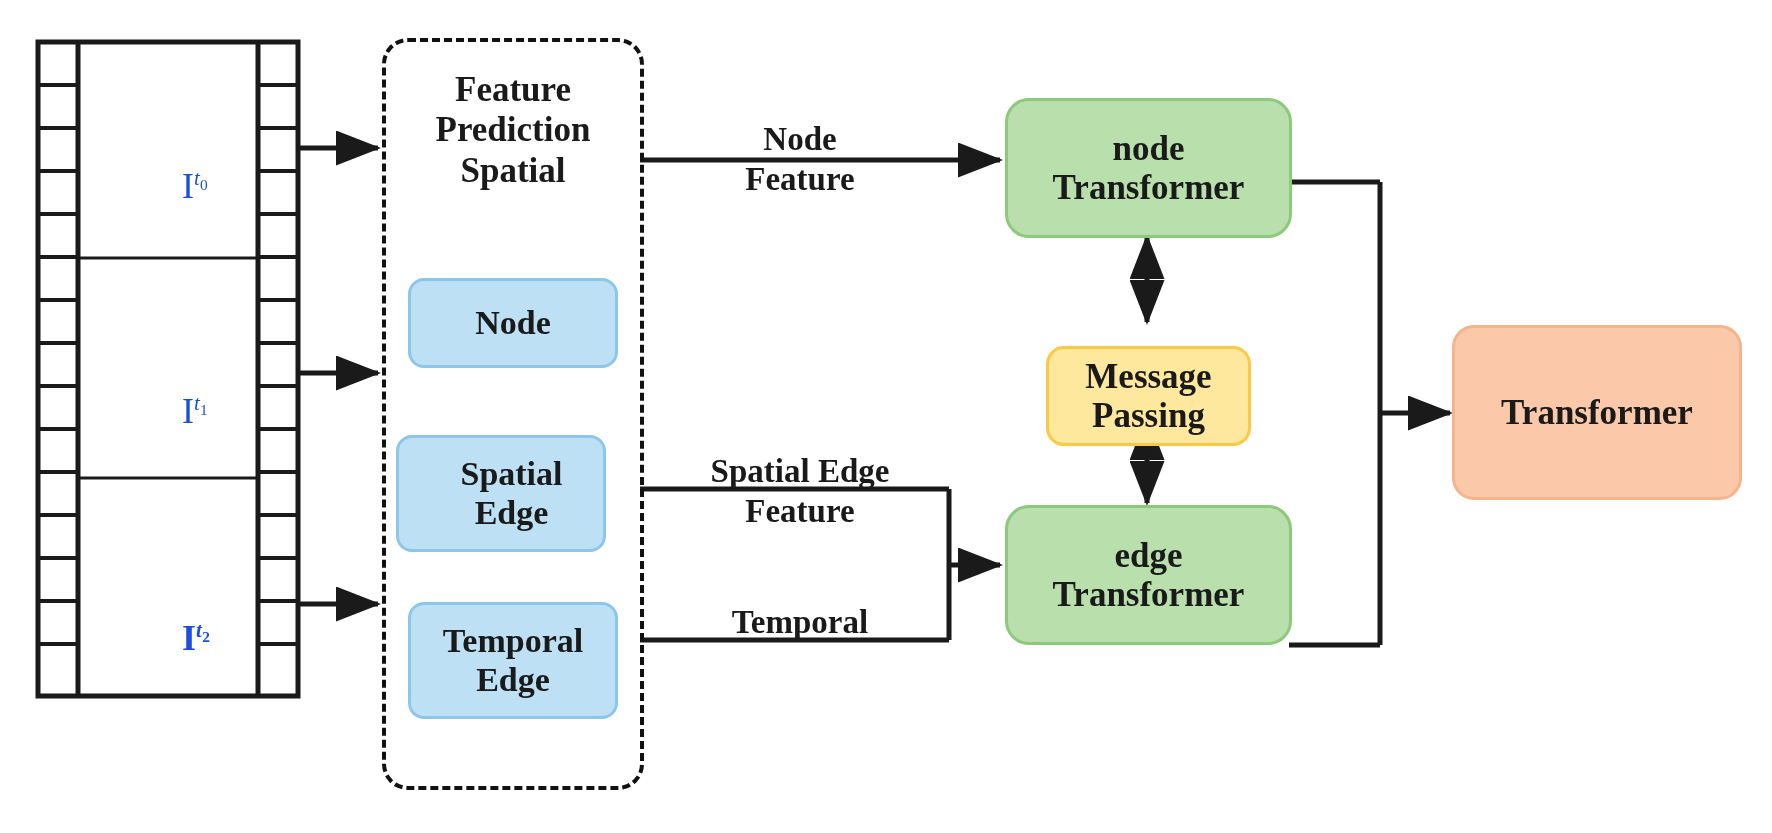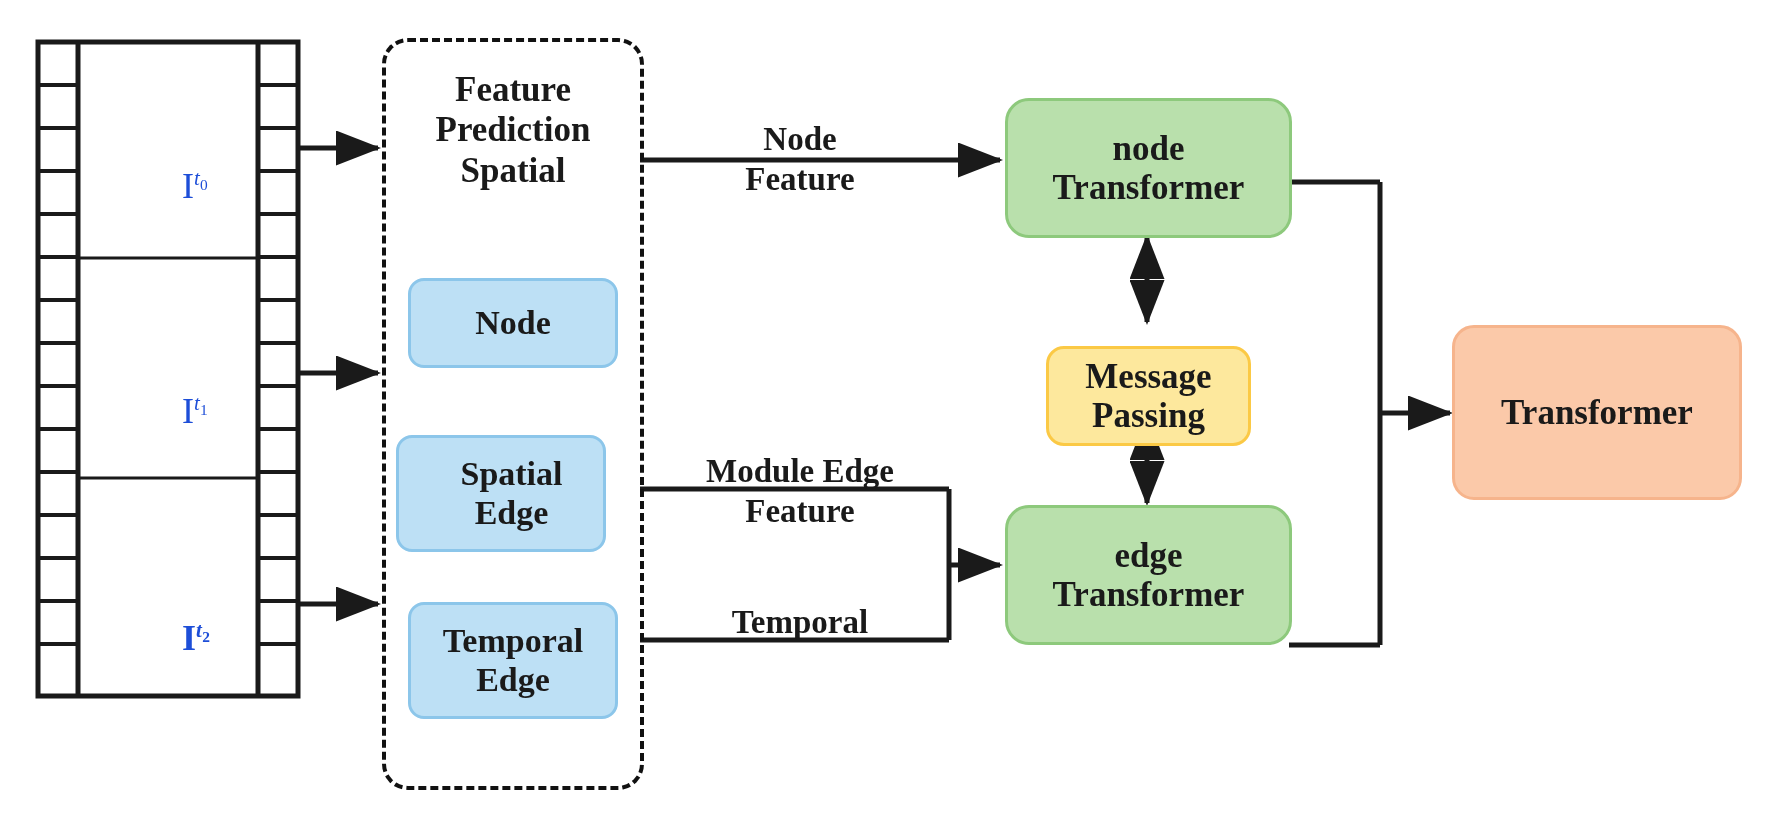--- a/index.html
+++ b/index.html
@@ -229,21 +229,21 @@
       <div>Edge</div>
     </div>
   </div>
 
   <div class="edge-label" style="left:680px; top:120px; width:240px;">
     <div>Node</div>
     <div>Feature</div>
   </div>
 
   <div class="edge-label" style="left:650px; top:452px; width:300px;">
-    <div>Module Edge</div>
+    <div>Spatial Edge</div>
     <div>Feature</div>
   </div>
 
   <div class="edge-label" style="left:650px; top:603px; width:300px;">
     <div>Temporal</div>
   </div>
 
   <div class="node-box green-box" style="left:1005px; top:98px; width:287px; height:140px;">
     <div>
       <div>node</div>

